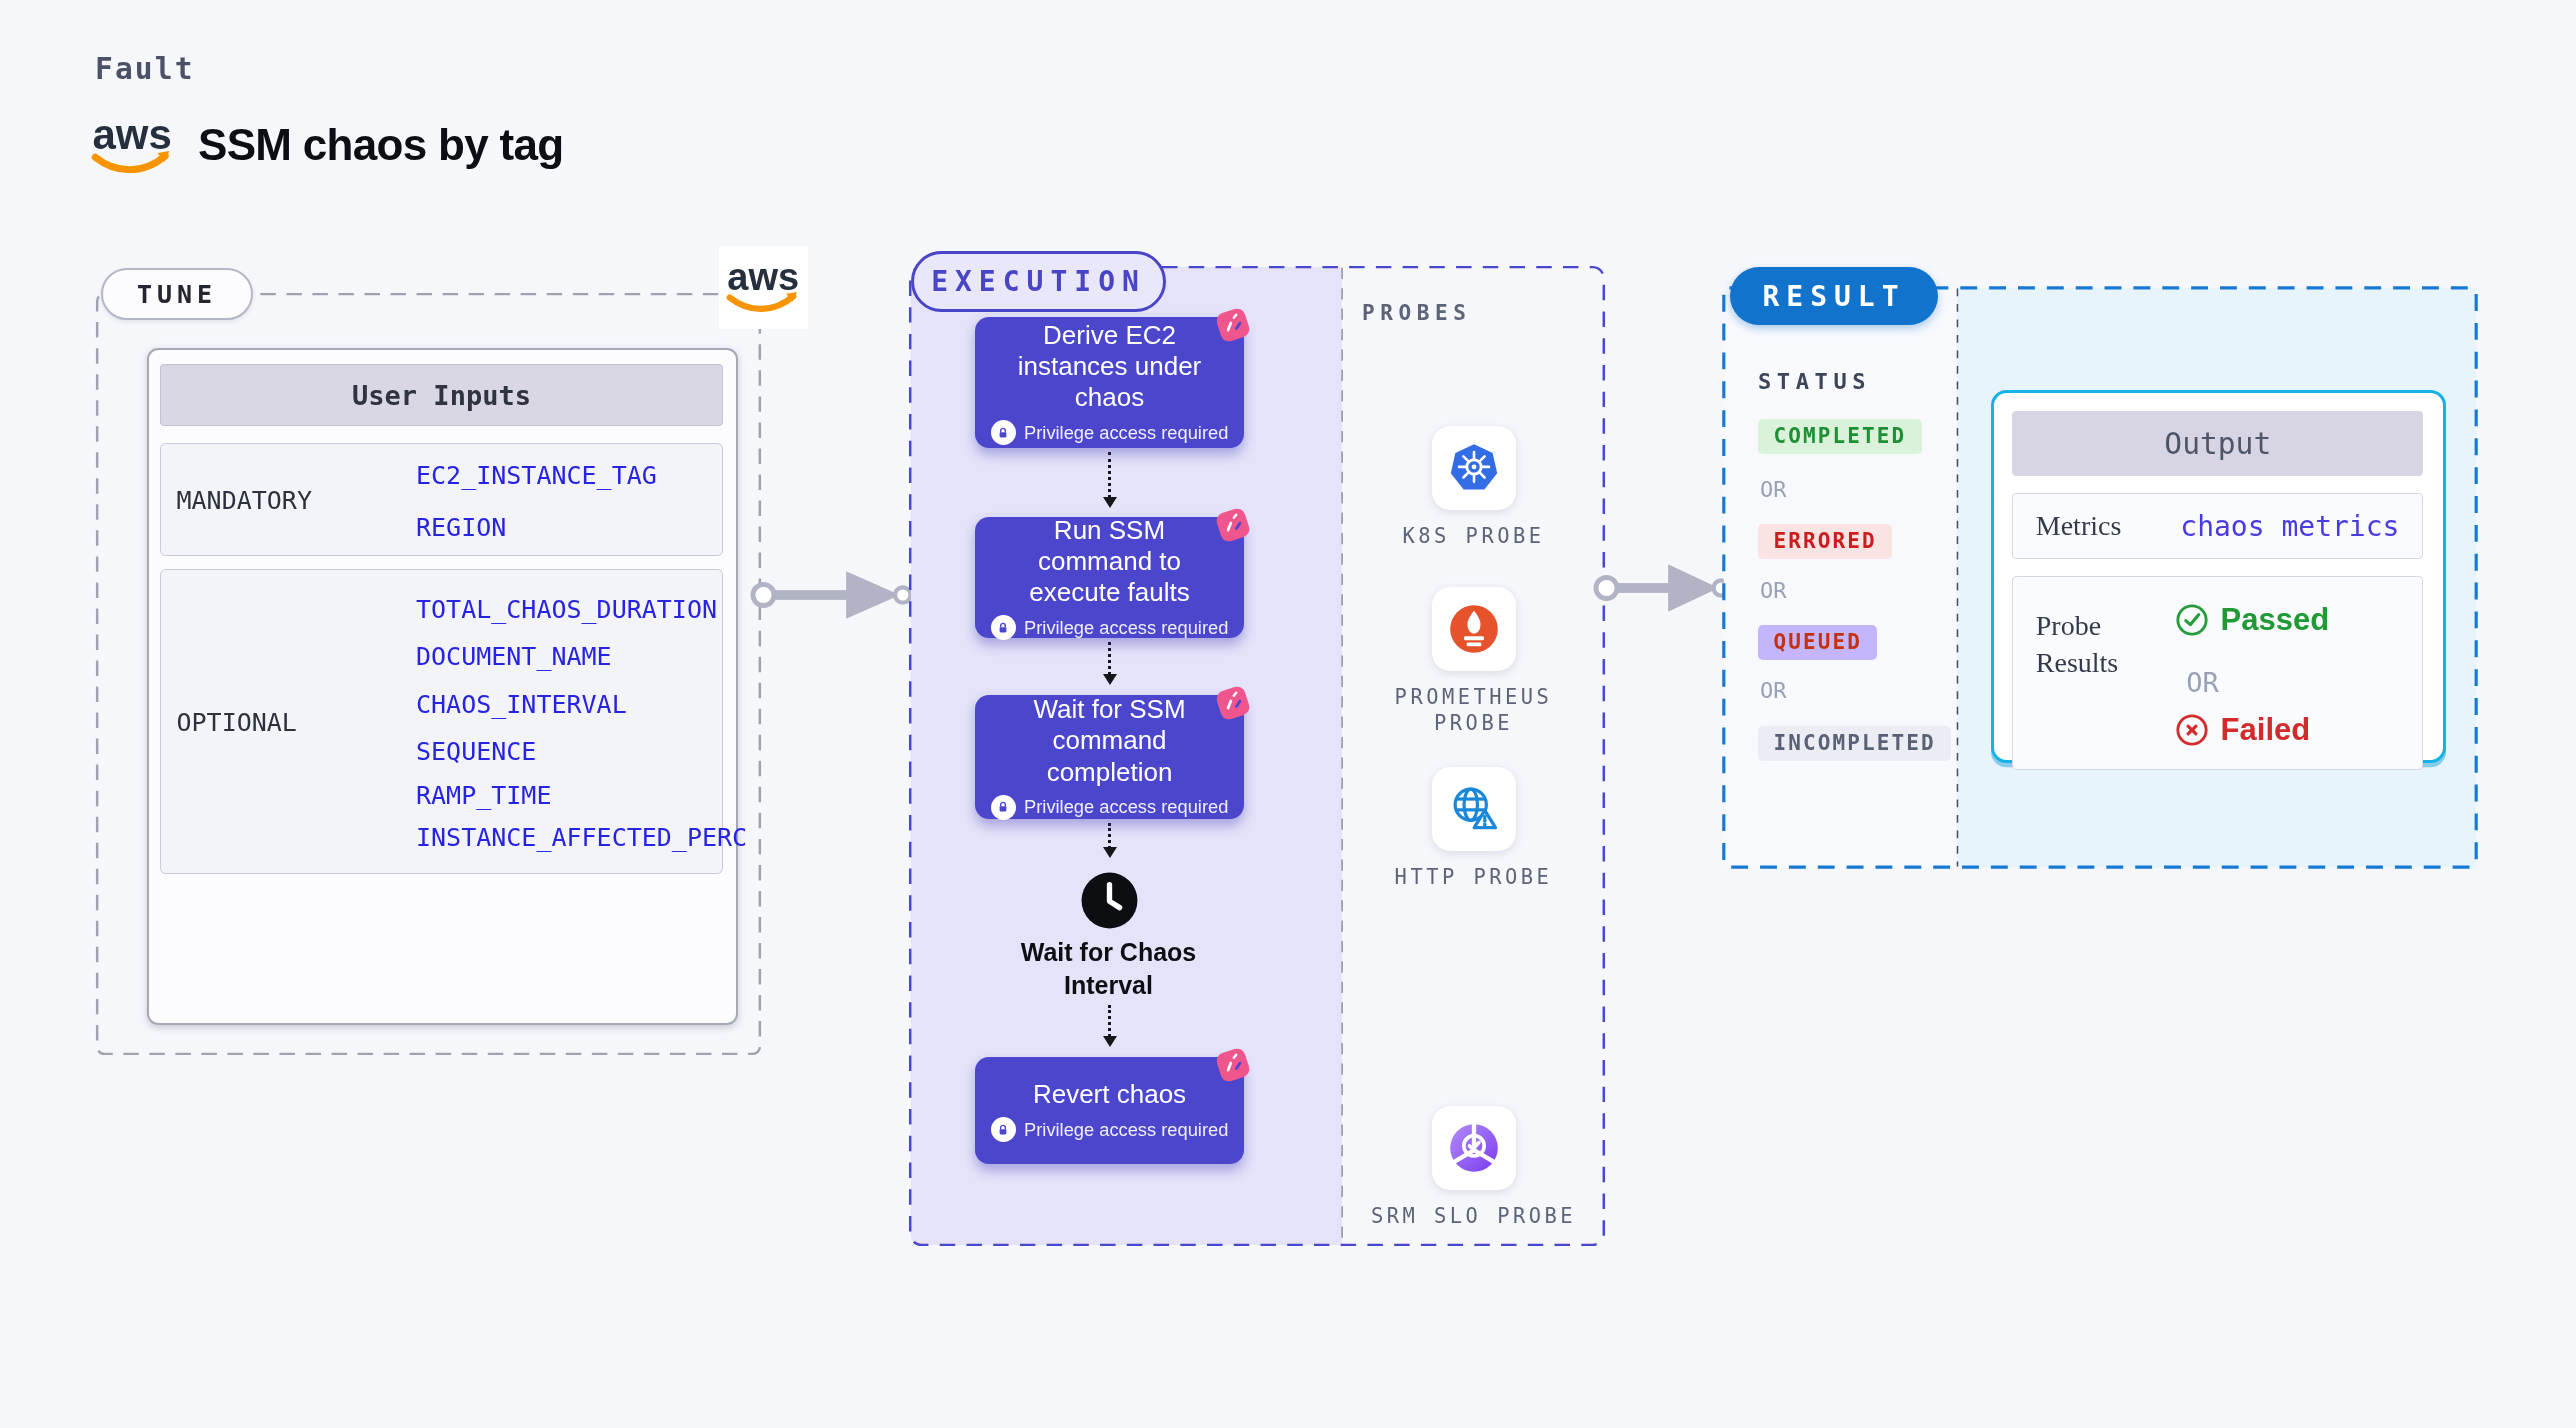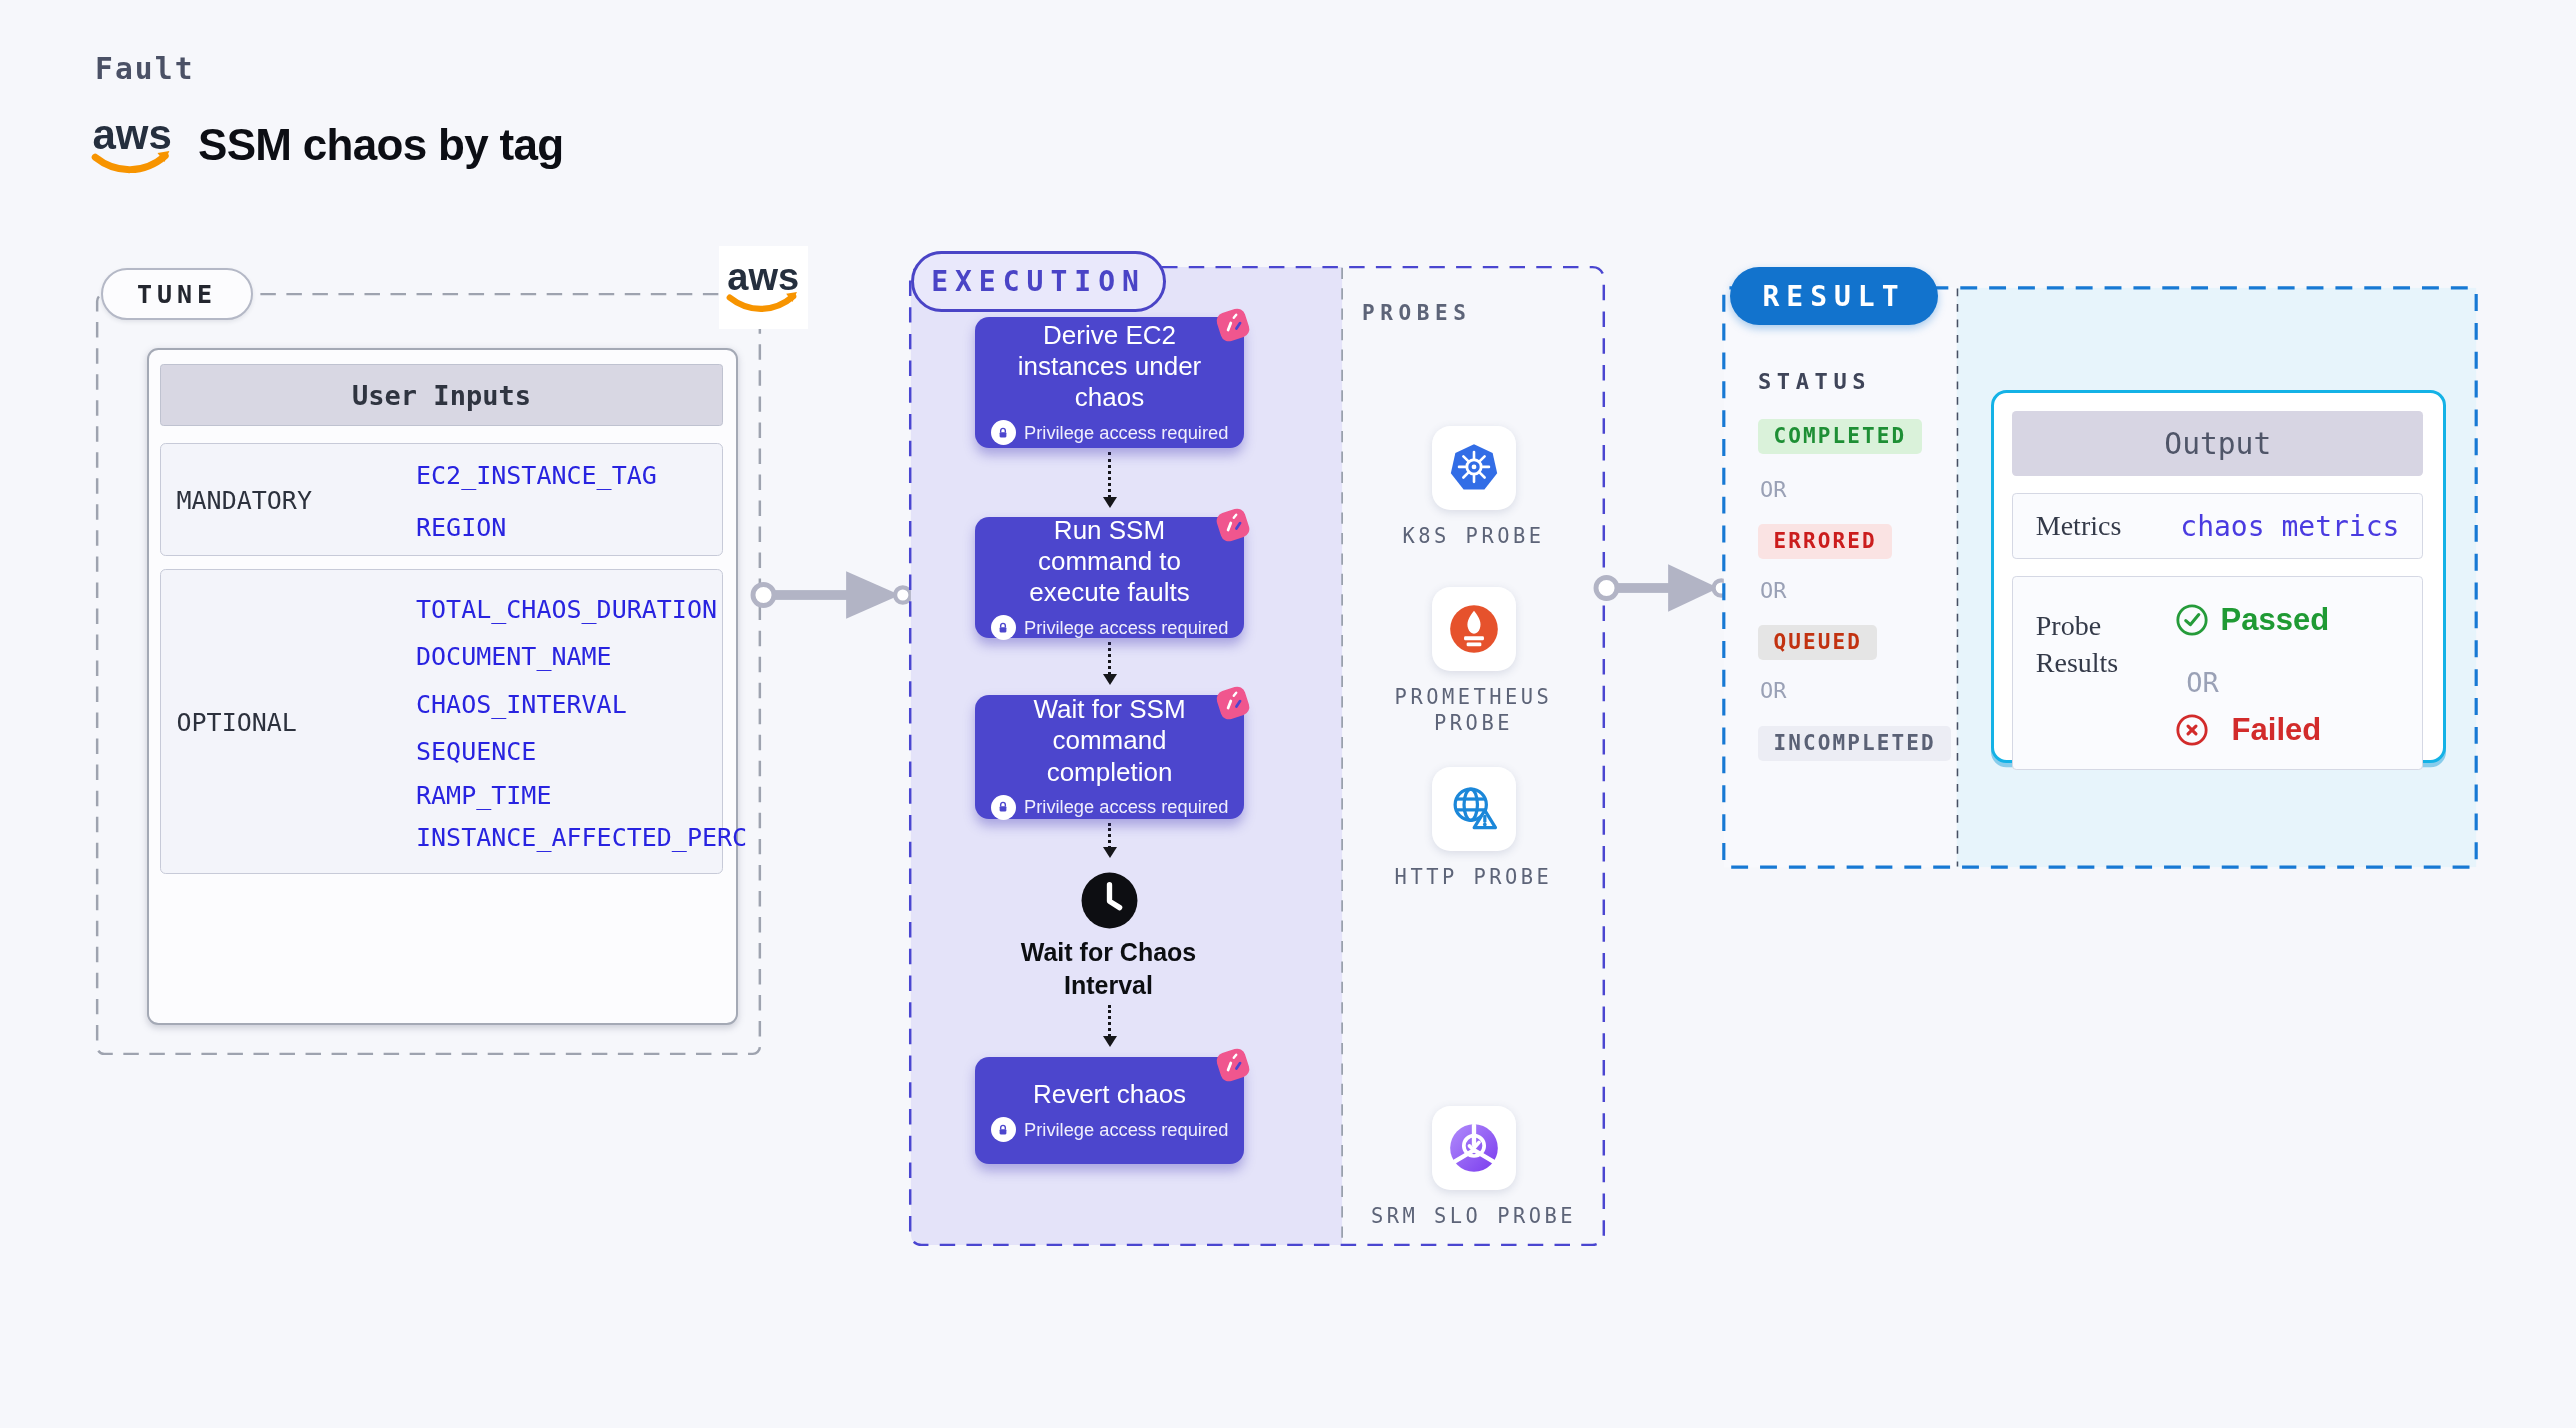--- a/index.html
+++ b/index.html
@@ -108,21 +108,21 @@
   }
   .status-heading { left:1758px; top:369px; font-size:22px; font-weight:bold;
                     color:#3f4559; letter-spacing:5.6px; }
   .badge {
     left:1758px; height:35px; line-height:35px; padding:0 15.5px; border-radius:4.9px;
     font-size:21px; font-weight:bold; letter-spacing:2.1px; white-space:nowrap;
     font-family:"DejaVu Sans Mono", monospace;
   }
   .badge-success { background:#daf2da; color:#1e8f35; }
   .badge-error   { background:#fae3e3; color:#cb1d1d; }
-  .badge-warning { background:#e5e5e5; color:#c23210; }
+  .badge-warning { background:#c4b5fd; color:#c23210; }
   .badge-neutral { background:#ecedf4; color:#5a6175; }
   .or-label { left:1760px; font-size:22px; color:#9aa1b6; font-family:"DejaVu Sans Mono",monospace; }
 
   .output-panel {
     left:1991px; top:390px; width:455px; height:373px;
     background:#ffffff; border:3.5px solid #14b2e6; border-radius:15.5px;
     box-shadow:0 4.2px 0 rgba(18,156,214,.45);
   }
   .output-header {
     position:absolute; left:18.3px; top:18.3px; width:411px; height:65px;
@@ -132,21 +132,21 @@
   .output-row { position:absolute; left:18.3px; width:411px; background:#fafbfe;
                 border:1.4px solid #d5d8e4; border-radius:4.2px; }
   .row-metrics { top:100px; height:66px; }
   .row-proberes { top:183px; height:194px; }
   .out-label { position:absolute; left:22.5px; font-size:28px; color:#343a49; line-height:1.35;font-family:Liberation Serif, serif; }
   .metrics-value { position:absolute; left:167px; top:50%; transform:translateY(-50%);
                    font-size:28px; color:#4a3be0; white-space:nowrap; }
   .verdict-line { position:absolute; left:162px; display:flex; align-items:center; gap:11.3px; }
   .verdict-text { font-size:31px; font-weight:bold; }
   .passed-text { color:#1f9a34; }
-  .failed-text { color:#d22b2b;margin-left:11px; }
+  .failed-text { color:#d22b2b; }
   .or-small { position:absolute; left:173px; font-size:27px; color:#9aa1b6;
               font-family:"DejaVu Sans Mono",monospace; }
 </style>
 </head>
 <body>
 
 <div id="canvas">
 
   <div class="abs fault-label mono">Fault</div>
   <div class="abs aws-header-logo">

